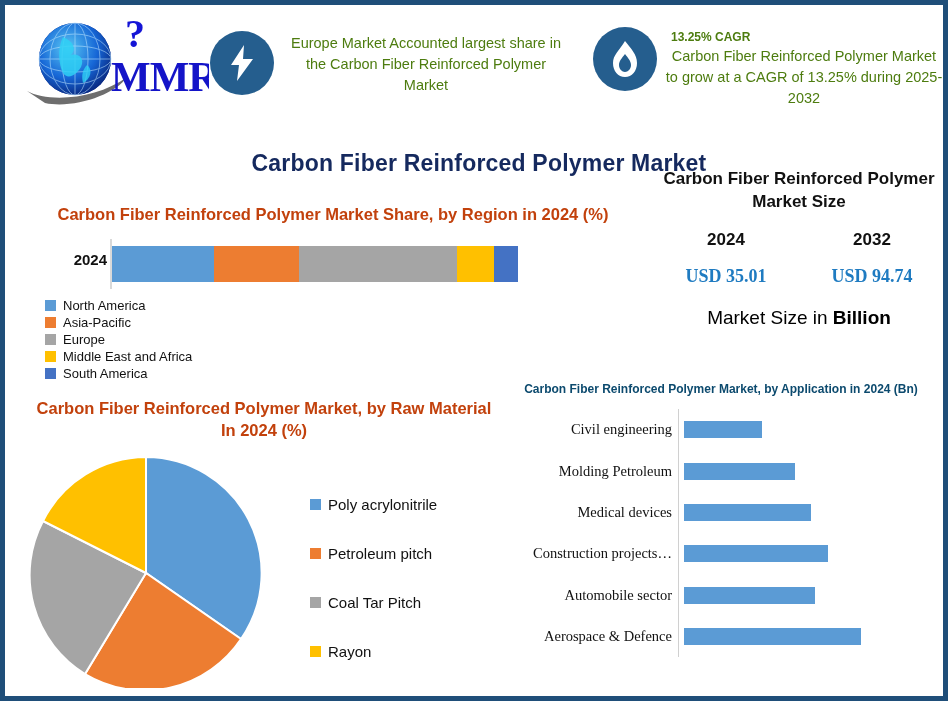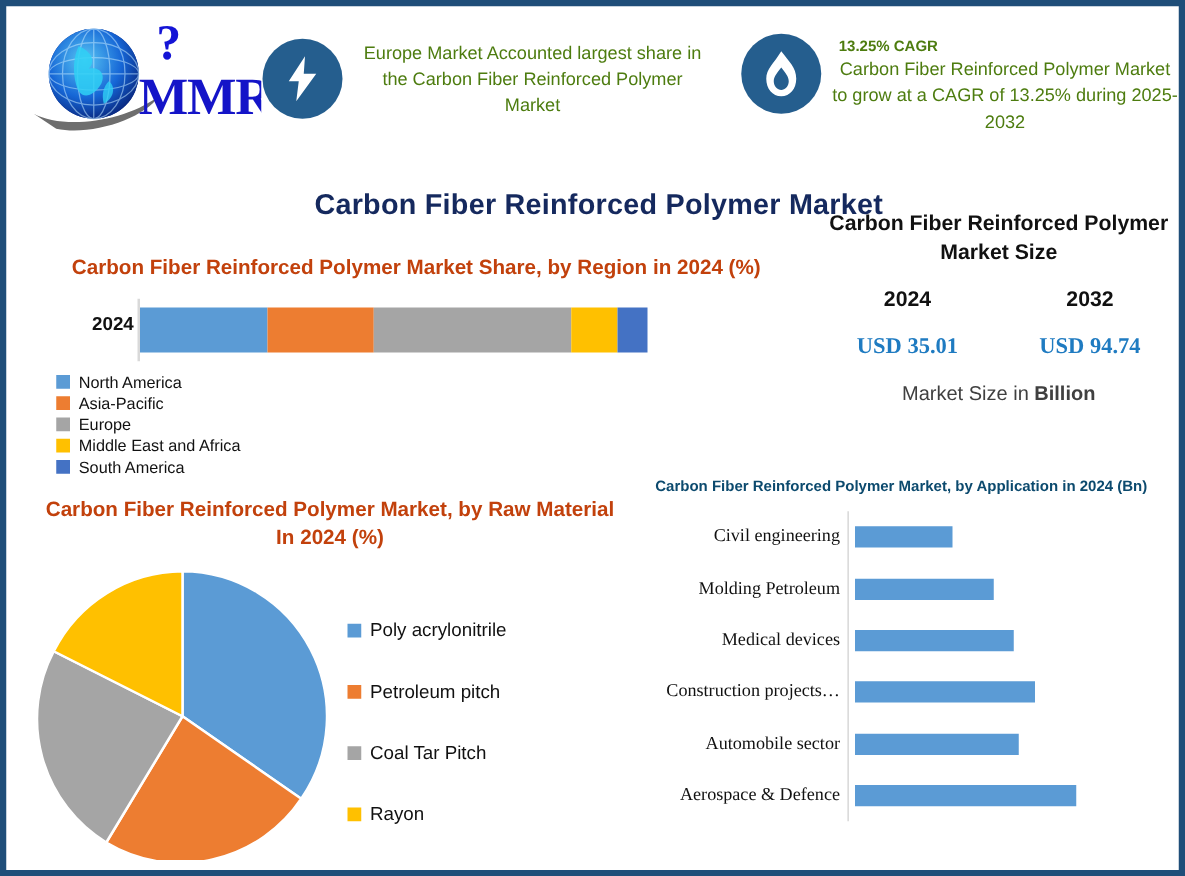--- a/index.html
+++ b/index.html
@@ -56,26 +56,26 @@
 
   
   .panel-size{position:absolute;left:648px;top:163px;width:292px;text-align:center;}
   .size-title{font-weight:bold;font-size:17px;line-height:1.35;color:#111;}
   .size-years{display:flex;justify-content:space-around;margin-top:16px;}
   .size-years span{font-weight:bold;font-size:17px;color:#111;}
   .size-vals{display:flex;justify-content:space-around;margin-top:16px;}
   .size-vals span{
     font-family:"Liberation Serif",serif;font-weight:bold;font-size:18px;color:#1F7BC1;
   }
-  .size-foot{margin-top:20px;font-size:16px;color:#404040;}
+  .size-foot{margin-top:20px;font-size:19px;color:#000000;}
   .size-foot b{font-weight:bold;}
 
   
   .panel-pie{position:absolute;left:24px;top:392px;width:470px;}
-  .pie-row{display:flex;align-items:flex-start;margin-top:6px;}
+  .pie-row{display:flex;align-items:flex-start;margin-top:6px;gap:32px;}
   .pie-svg{flex:0 0 235px;}
   .pie-legend{flex:1;padding-top:48px;padding-left:14px;}
   .pie-legend .legend-item{width:auto;margin:0 0 32px 0;font-size:15px;}
 
   
   .panel-hbar{position:absolute;left:492px;top:376px;width:448px;}
   .hbar-title{text-align:center;font-weight:bold;font-size:12px;line-height:1.35;color:#0c4a6e;}
   .hbar-plot{position:relative;margin-top:12px;height:248px;}
   .hbar-axis{position:absolute;left:181px;top:0;width:1px;height:248px;background:#d0d0d0;}
   .hbar-row{position:relative;height:41.3px;display:flex;align-items:center;}

